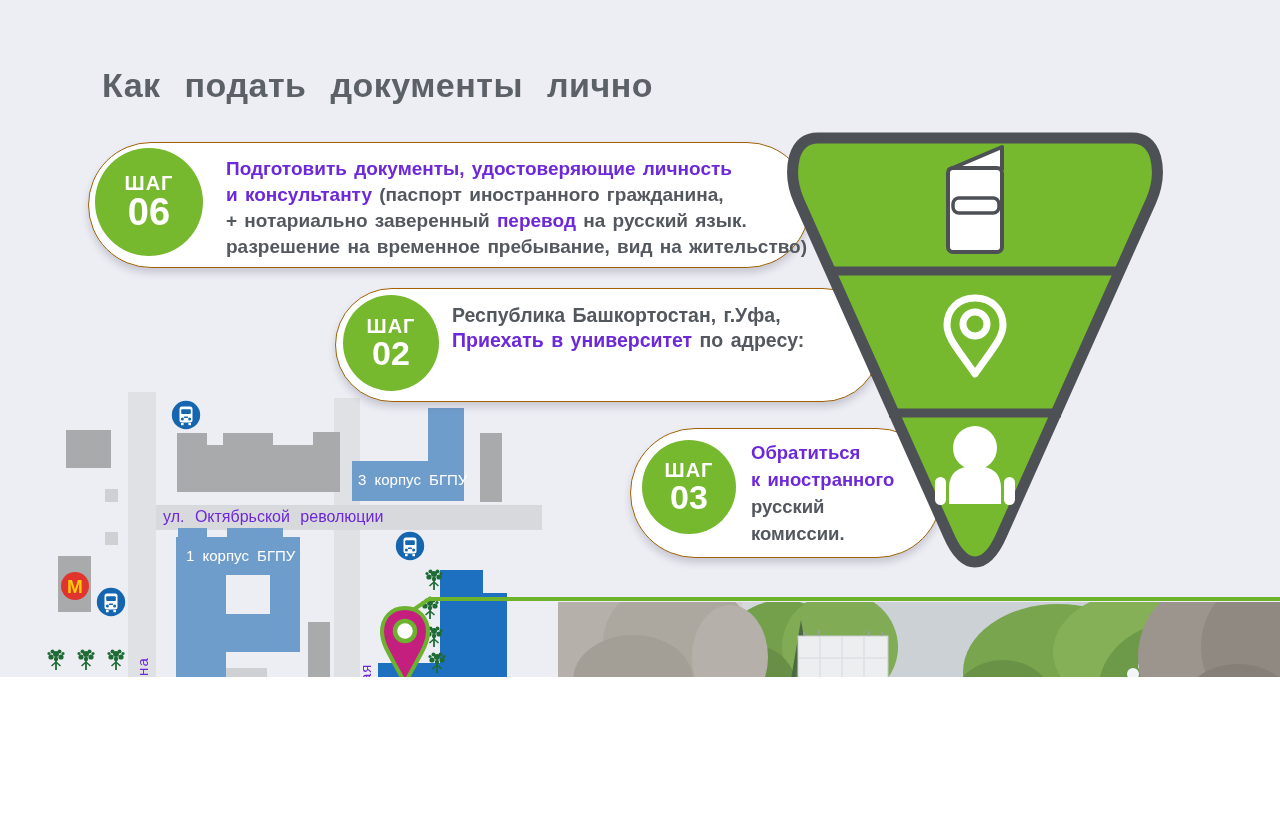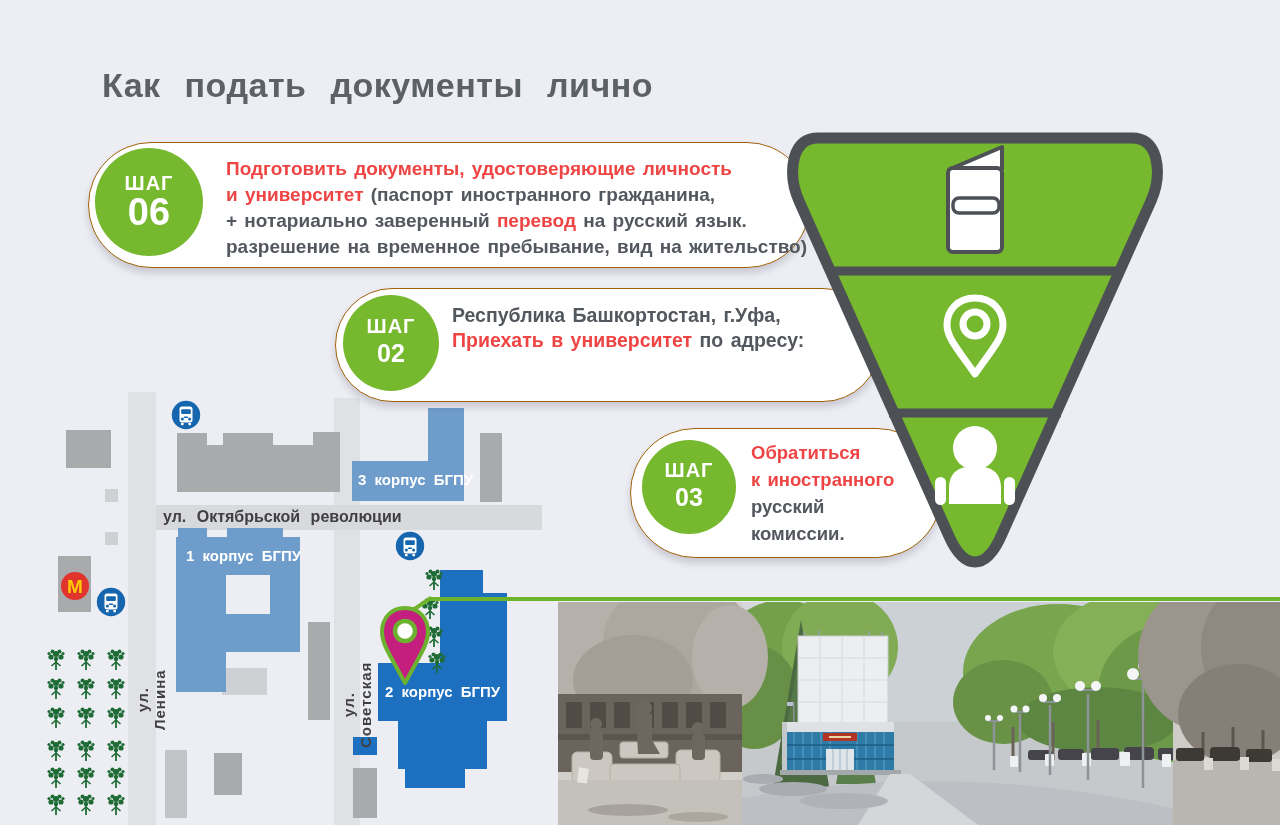--- a/index.html
+++ b/index.html
@@ -1,57 +1,57 @@
 <!DOCTYPE html>
 <html><head>
 <meta charset="utf-8">
 <style>
   * { margin:0; padding:0; box-sizing:border-box; }
   html,body { width:1280px; height:825px; overflow:hidden; }
   body { font-family:"Liberation Sans","DejaVu Sans",sans-serif; }
-  .canvas { position:relative; width:1280px; height:825px; background:#edeef4; overflow:hidden; }
+  .canvas { position:relative; width:1280px; height:677px; background:#edeef4; overflow:hidden; }
 
   
   .title { position:absolute; left:102px; top:66px; font-size:34px; font-weight:bold;
            color:#5c6067; letter-spacing:.5px; word-spacing:14px; }
 
   
   .pill { position:absolute; background:#fff; border:1px solid #a16207;
           box-shadow:0 5px 7px rgba(70,70,90,.22); z-index:10; }
   .pill1 { left:88px;  top:142px; width:722px; height:126px; border-radius:63px; }
   .pill2 { left:335px; top:288px; width:545px; height:114px; border-radius:57px; }
   .pill3 { left:630px; top:428px; width:312px; height:130px; border-radius:65px; }
   .step-circle { position:absolute; border-radius:50%; background:#76b82e; color:#fff;
                  display:flex; flex-direction:column; align-items:center; justify-content:center; }
   .pill1 .step-circle { left:6px; top:5px; width:108px; height:108px; }
   .pill2 .step-circle { left:7px; top:6px; width:96px;  height:96px; }
   .pill3 .step-circle { left:11px; top:11px; width:94px; height:94px; }
   .step-word { font-size:20px; font-weight:bold; letter-spacing:1px; line-height:20px; }
   .step-num  { font-size:38px; font-weight:bold; line-height:38px; }
-  .pill2 .step-num, .pill3 .step-num { font-size:25px; line-height:35px; }
+  .pill2 .step-num, .pill3 .step-num { font-size:34px; line-height:35px; }
   .pill-text { position:absolute; font-weight:bold; color:#53575e; word-spacing:2px; }
   .pill1 .pill-text { left:137px; top:13px; font-size:19px;   line-height:26px; }
   .pill2 .pill-text { left:116px; top:14px; font-size:19.5px; line-height:25px; }
   .pill3 .pill-text { left:120px; top:10px; font-size:18.5px; line-height:27px; }
-  .pill-text .g { color:#ef4444;margin-top:44px; }
+  .pill-text .g { color:#6d28d9;margin-top:44px; }
 
   
   .funnel { position:absolute; left:778px; top:126px; width:400px; height:460px; z-index:20; }
 
   
   .road { position:absolute; background:#dddee1; }
   .bld  { position:absolute; background:#a8aaac; }
   .bld.light { background:#cfd0d3; }
   .bld.blue-l { background:#6f9dcb; }
   .bld.blue-b { background:#1d6fbf; }
-  .street-label { position:absolute; color:#404040; font-weight:bold; z-index:4; }
+  .street-label { position:absolute; color:#6d28d9; font-weight:normal; z-index:4; }
   .street-label.h { font-size:16px; word-spacing:6px; }
   .street-label.v { writing-mode:vertical-rl; transform:rotate(180deg);
                     font-size:15px; text-align:center; letter-spacing:1px; }
-  .bld-label { position:absolute; color:#fff; font-weight:bold; font-size:15px;
+  .bld-label { position:absolute; color:#fff; font-weight:normal; font-size:15px;
                word-spacing:4px; z-index:3; }
   .map-icon { position:absolute; z-index:5; line-height:0; }
   .mcd { position:absolute; left:61px; top:572px; width:28px; height:28px; border-radius:50%;
          background:#e0342c; z-index:5; display:flex; align-items:center; justify-content:center; }
   .mcd span { color:#ffcb05; font-weight:bold; font-size:19px; line-height:1; }
   .tree { position:absolute; z-index:5; line-height:0; }
 
   
   .route-line { position:absolute; left:428px; top:597px; width:852px; height:4px;
                 background:#6db32c; z-index:30; }
@@ -457,21 +457,21 @@
         </svg></span>
     </div>
 
   <div class="pill pill1">
     <div class="step-circle">
       <span class="step-word">ШАГ</span>
       <span class="step-num">06</span>
     </div>
     <div class="pill-text">
         <div><span class="g">Подготовить документы, удостоверяющие личность</span></div>
-        <div><span class="g">и университет</span><span> (паспорт иностранного гражданина,</span></div>
+        <div><span class="g">и консультанту</span><span> (паспорт иностранного гражданина,</span></div>
         <div><span>+ нотариально заверенный </span><span class="g">перевод</span><span> на русский язык.</span></div>
         <div><span>разрешение на временное пребывание, вид на жительство)</span></div>
       </div>
   </div>
 
   <div class="pill pill2">
     <div class="step-circle">
       <span class="step-word">ШАГ</span>
       <span class="step-num">02</span>
     </div>

